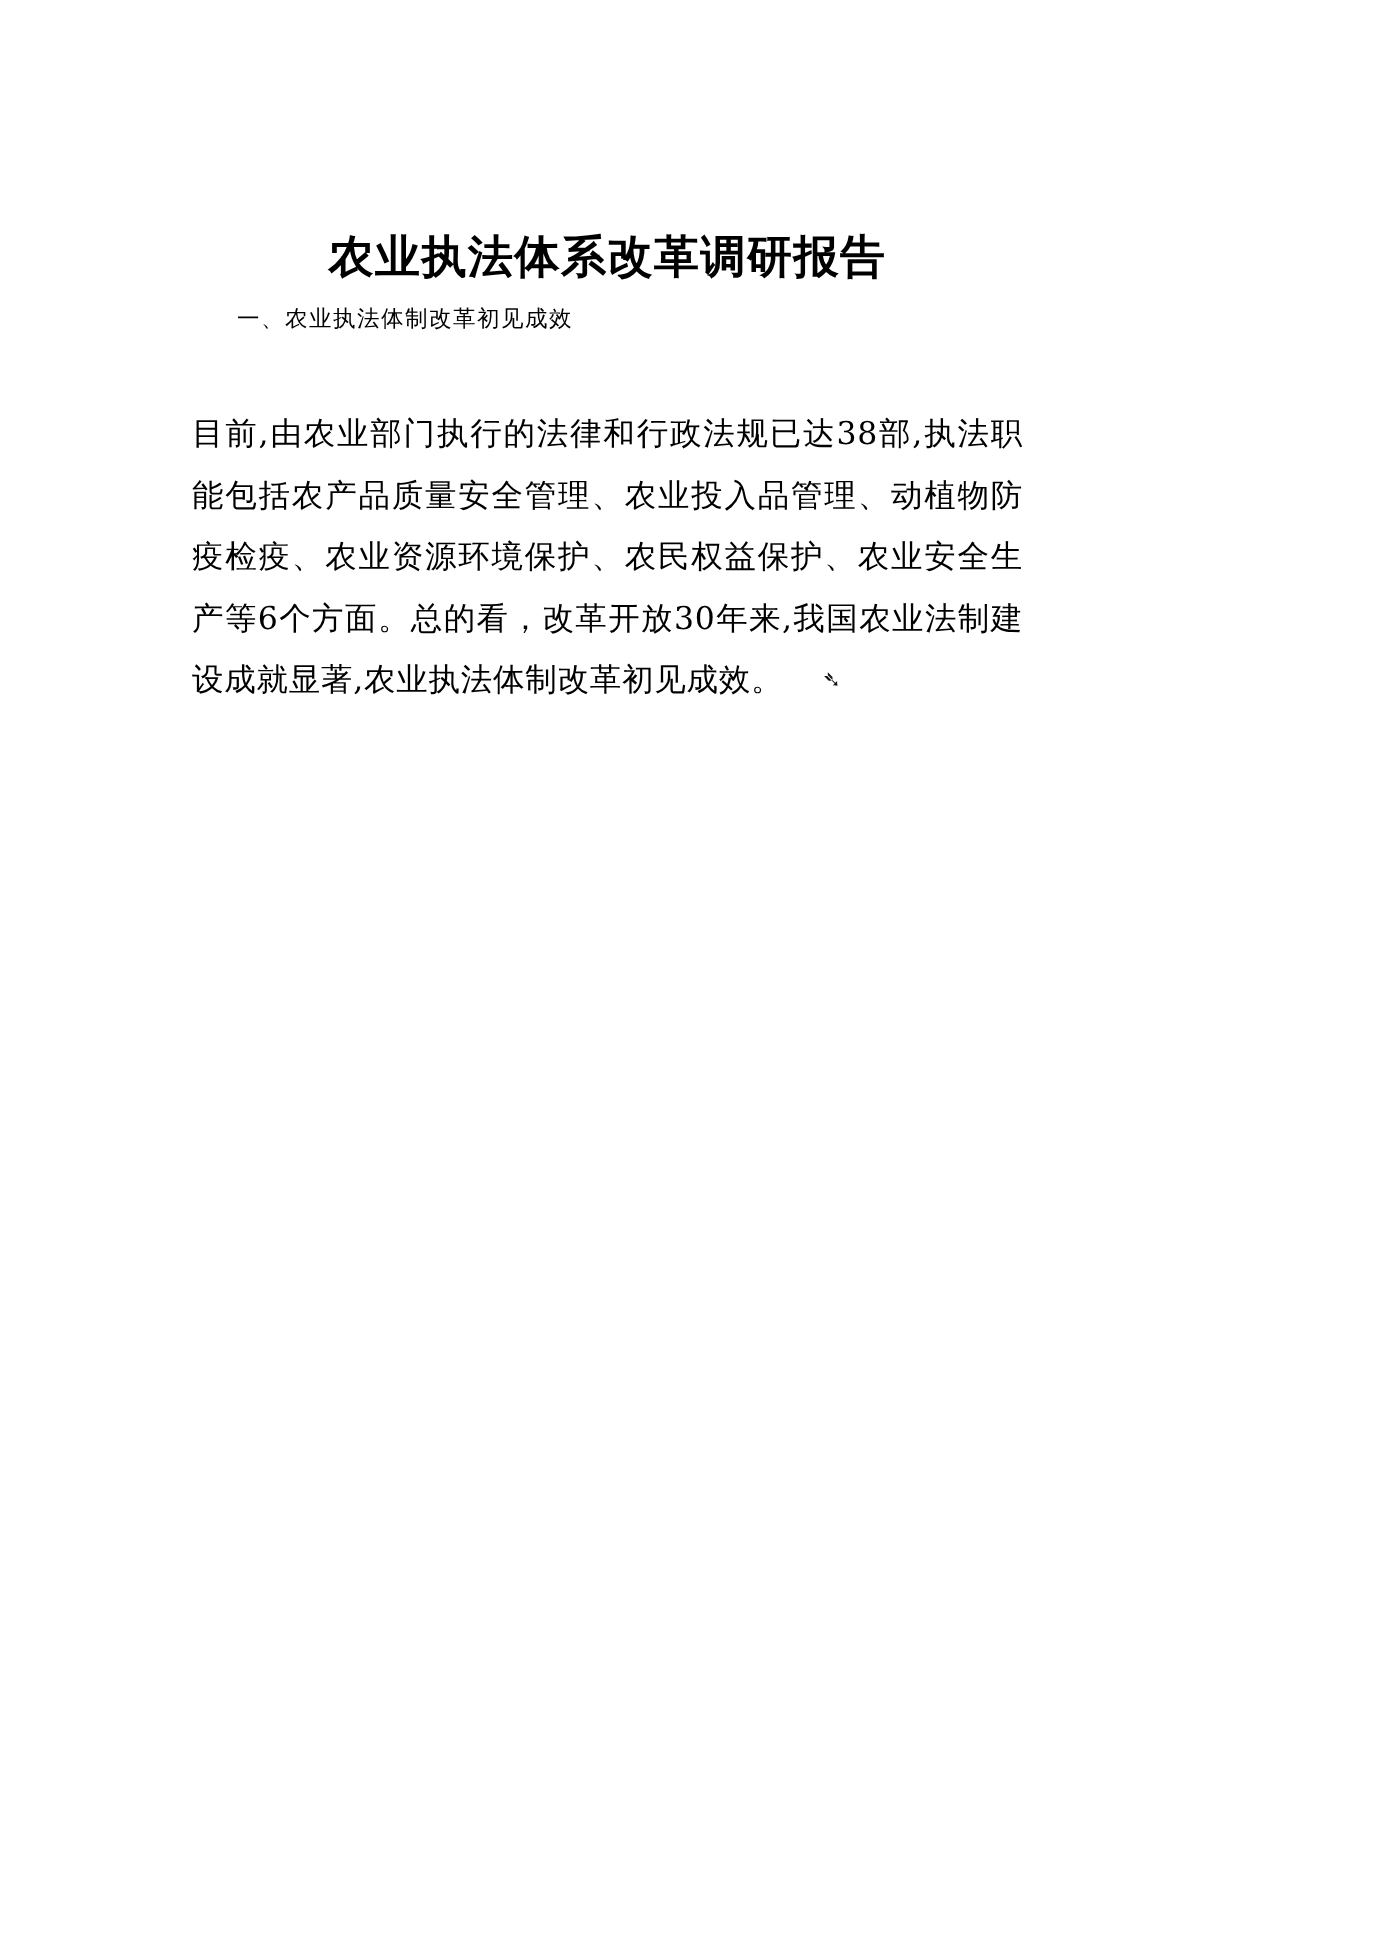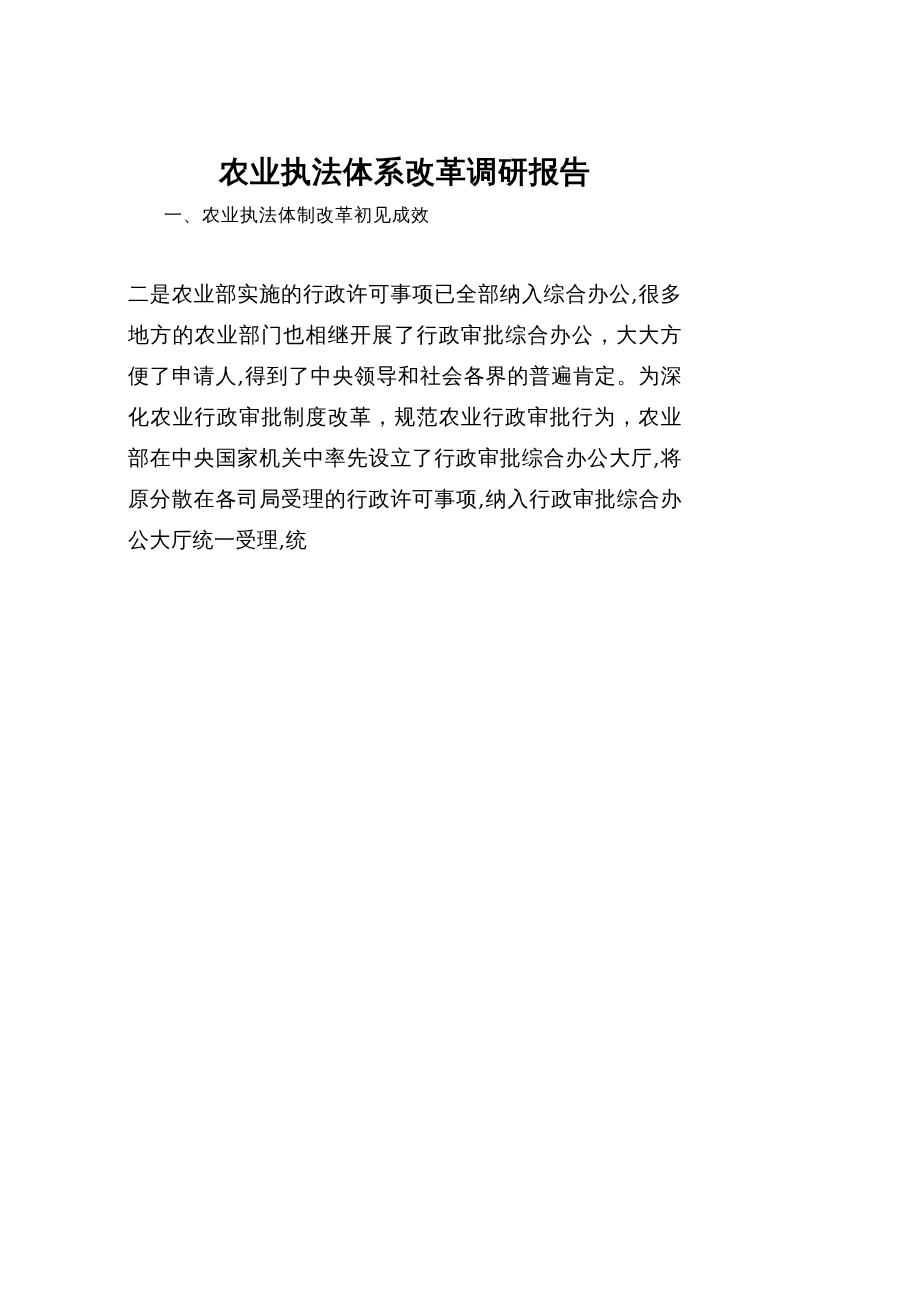--- a/index.html
+++ b/index.html
@@ -25,21 +25,21 @@
     font-family: "DejaVu Sans", "Liberation Sans", sans-serif;
     font-size: 30px;
     font-weight: bold;
     letter-spacing: 1px;
     text-align: center;
     margin: 0 0 6px 0;
     line-height: 1.45;
   }
   .doc-subtitle {
     font-family: "DejaVu Serif", "Liberation Serif", serif;
-    font-size: 18px;
+    font-size: 15px;
     line-height: 1.7;
     margin: 0 0 44px 0;
     text-indent: 2em;
     letter-spacing: 1px;
   }
   .para {
     font-size: 21px;
     line-height: 1.95;
     letter-spacing: 0.5px;
     margin: 0 0 2px 0;
@@ -56,17 +56,17 @@
 </style>
 </head>
 <body>
 
 <div class="page">
 
   <h1 class="doc-title">农业执法体系改革调研报告</h1>
 
   <div class="doc-subtitle">一、农业执法体制改革初见成效</div>
 
+  <p class="para"><span>目前,由农业部门执行的法律和行政法规已达38部,执法职能包括农产品质量安全管理、农业投入品管理、动植物防疫检疫、农业资源环境保护、农民权益保护、农业安全生产等6个方面。总的看，改革开放30年来,我国农业法制建设成就显著,农业执法体制改革初见成效。</span><span class="marker">➴</span></p>
 
 
-  <p class="para"><span>二是农业部实施的行政许可事项已全部纳入综合办公,很多地方的农业部门也相继开展了行政审批综合办公，大大方便了申请人,得到了中央领导和社会各界的普遍肯定。为深化农业行政审批制度改革，规范农业行政审批行为，农业部在中央国家机关中率先设立了行政审批综合办公大厅,将原分散在各司局受理的行政许可事项,纳入行政审批综合办公大厅统一受理,统</span></p>
 
 </div>
 
 </body></html>

